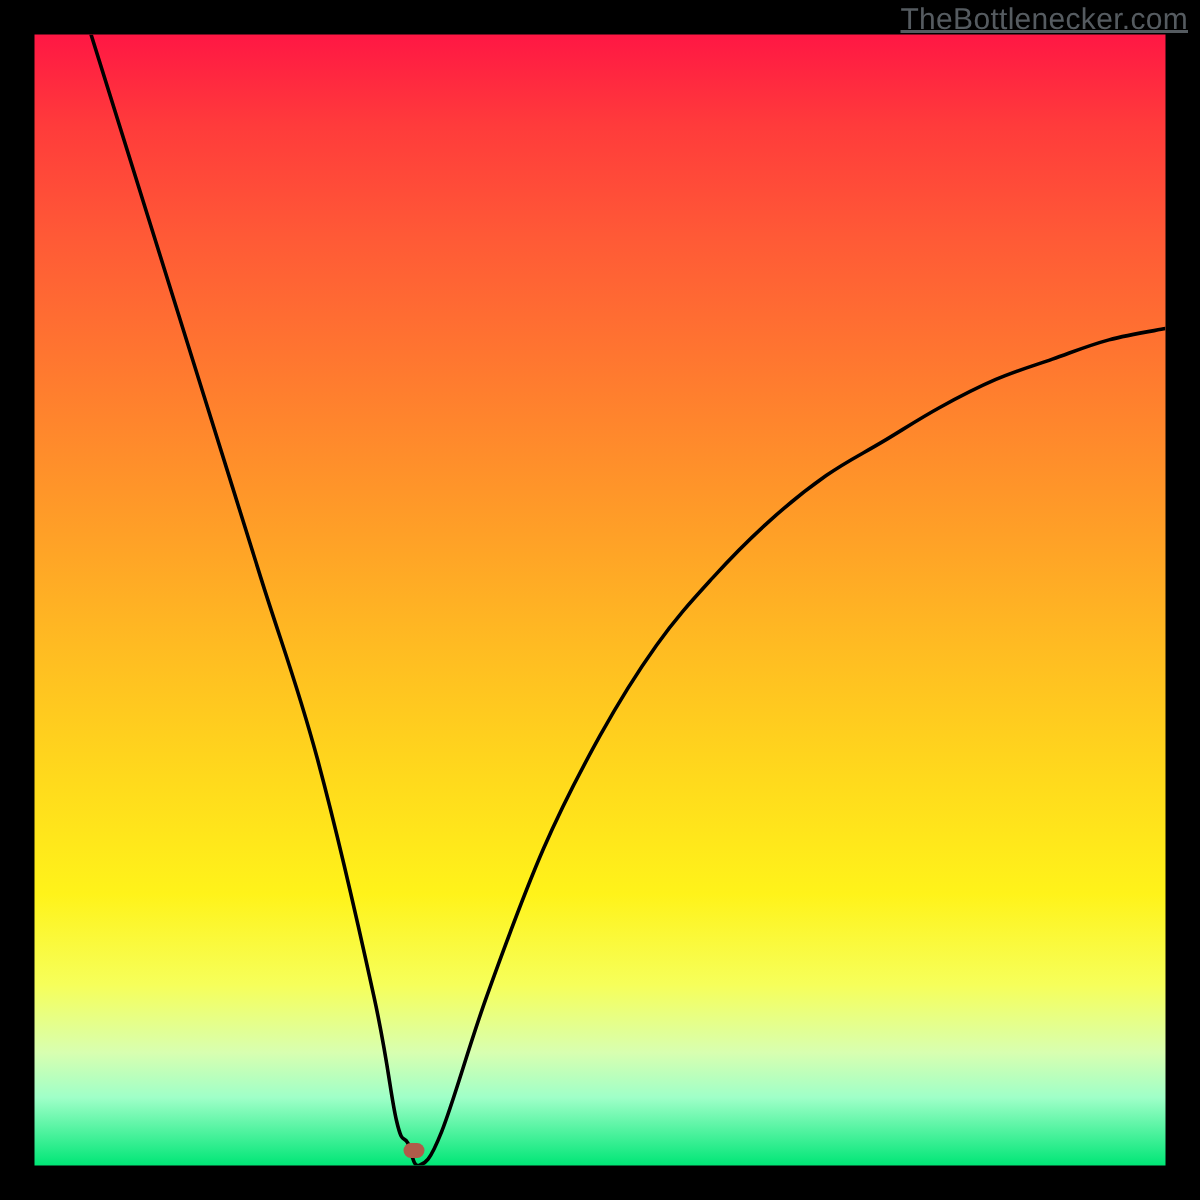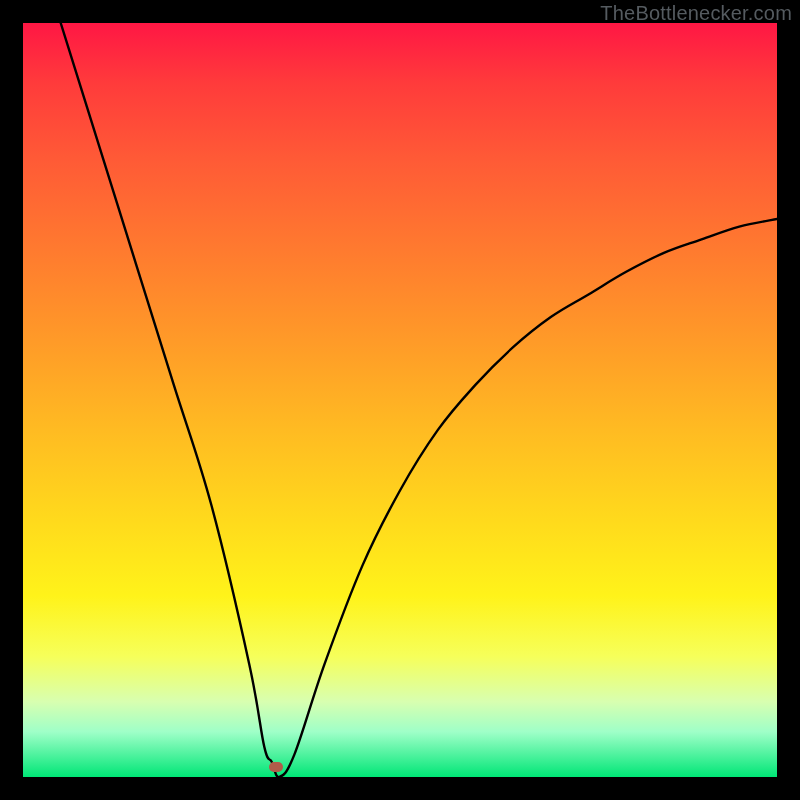--- a/index.html
+++ b/index.html
@@ -36,20 +36,21 @@
   .watermark {
     position: absolute;
     top: 2px;
     right: 8px;
     color: #555b60;
     font-size: 20px;
     font-weight: 500;
     font-family: Arial, sans-serif;
     letter-spacing: 0.2px;
     z-index: 10;
+    text-decoration: underline;
   }
   svg.curve {
     position: absolute;
     left: 0;
     top: 0;
     width: 754px;
     height: 754px;
   }
   .marker {
     position: absolute;

